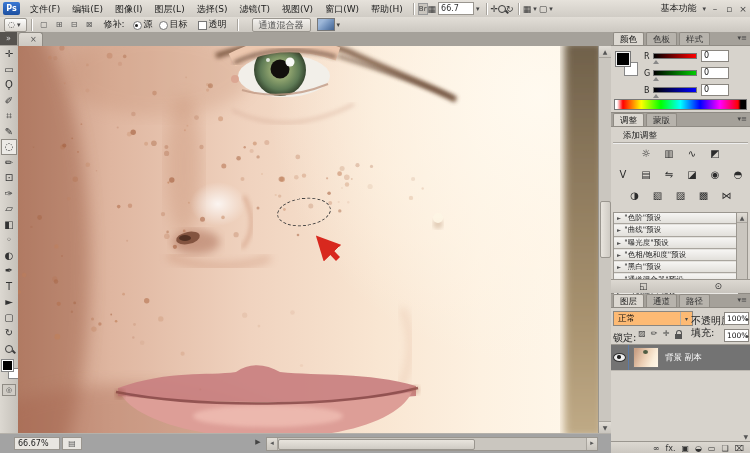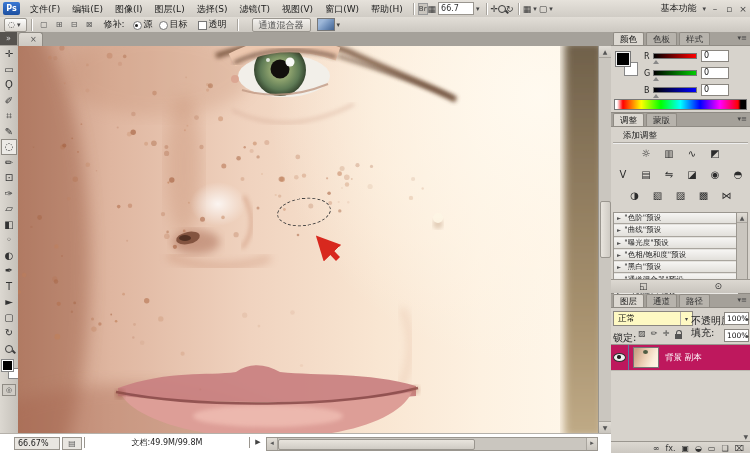--- a/index.html
+++ b/index.html
@@ -74,21 +74,21 @@
   #annotext{position:absolute;left:250px;top:218px;font-size:15px;color:#e1251b;
     white-space:nowrap;letter-spacing:.5px;}
   
   #vscroll{position:absolute;left:598px;top:46px;width:12px;height:387px;background:#cac6bf;
     border-left:1px solid #9a968f;}
   .scrbtn{height:11px;text-align:center;font-size:6px;color:#555;line-height:11px;
     border-bottom:1px solid #a9a59e;background:linear-gradient(#e2ded7,#c9c5be);}
   .scrbtn.bottom{position:absolute;bottom:0;width:100%;border-top:1px solid #a9a59e;border-bottom:none;}
   #vthumb{position:absolute;left:1px;top:155px;width:9px;height:55px;
     background:linear-gradient(90deg,#e8e4dd,#cfcbc4);border:1px solid #9a968f;border-radius:2px;}
-  #statusbar{position:absolute;left:0;top:433px;width:611px;height:20px;background:#ffffff;
+  #statusbar{position:absolute;left:0;top:433px;width:611px;height:20px;background:#a3a3a3;
     border-top:1px solid #b5b1aa;}
   .stbox{position:absolute;top:3px;height:11px;background:#e9e6e1;border:1px solid #9a968f;
     font-size:8px;line-height:11px;padding:0 3px;color:#222;}
   #stzoom{left:14px;width:38px;}
   #stmini{left:62px;width:12px;text-align:center;color:#555;}
   #stdoc{left:84px;width:158px;text-align:center;background:transparent;border-top:none;border-bottom:none;}
   #stfly{left:250px;width:10px;text-align:center;background:transparent;border:none;color:#444;font-size:7px;}
   #hscroll{position:absolute;left:266px;top:3px;width:330px;height:12px;background:#cac6bf;
     border:1px solid #9a968f;}
   .harrow{position:absolute;top:0;width:10px;height:100%;font-size:7px;color:#555;text-align:center;
@@ -131,33 +131,33 @@
     border-bottom:1px solid #a9a59e;display:flex;align-items:center;font-size:7.5px;color:#222;}
   .preset .arr{font-size:5.5px;color:#555;padding:0 3px;}
   #adjscroll{position:absolute;right:2px;top:85px;width:10px;height:79px;background:#cac6bf;
     border:1px solid #9a968f;}
   #adjscroll .scrbtn{height:9px;line-height:9px;}
   #adjbottom{position:absolute;left:0;bottom:0;width:100%;height:13px;border-top:1px solid #9a968f;
     background:linear-gradient(#dcd8d1,#c9c5be);}
   #adjbottom span{position:absolute;top:1px;font-size:9px;color:#333;}
   
   #layersbody{height:147px;}
-  #blend{position:absolute;left:2px;top:3px;width:74px;height:13px;background:#fef9c3;
+  #blend{position:absolute;left:2px;top:3px;width:74px;height:13px;background:#fdba74;
     border:1px solid #8a8680;font-size:8.5px;line-height:13px;padding-left:4px;color:#111;}
   #blend .arr{position:absolute;right:0;top:0;width:11px;height:100%;border-left:1px solid #b5b1aa;
     text-align:center;font-size:6px;color:#444;line-height:13px;}
   .llab{position:absolute;font-size:10px;color:#222;}
   .lbox{position:absolute;width:21px;height:11px;background:#fff;border:1px solid #8a8680;
     font-size:7.5px;line-height:11px;padding-left:2px;color:#111;}
   .lfly{position:absolute;font-size:6px;color:#444;}
   .lockicon{position:absolute;top:21px;width:10px;text-align:center;font-size:8px;color:#444;}
   #layerrows{position:absolute;left:0;top:36px;width:139px;height:97px;background:#d7d3cc;
     border-top:1px solid #9a968f;}
   .lrow{height:25px;display:flex;align-items:center;border-bottom:1px solid #bcb8b1;position:relative;}
-  .lrow.sel{background:#be185d;}
+  .lrow.sel{background:#737373;}
   .eyecell{width:17px;height:100%;display:flex;align-items:center;justify-content:center;
     border-right:1px solid #aaa69f;}
   .lrow.sel .eyecell{border-right:1px solid #5c7aa6;}
   .eye{width:11px;height:7px;border:1px solid #2f2f2f;border-radius:50%;position:relative;background:#eee;}
   .eye::after{content:"";position:absolute;left:3px;top:1px;width:3.5px;height:3.5px;
     border-radius:50%;background:#222;}
   .lthumb{width:24px;height:19px;margin-left:4px;border:1px solid #777;
     background:linear-gradient(115deg,#caa287 10%,#eccfb4 45%,#fbeeda 75%,#fff7e9);position:relative;}
   .lthumb::after{content:"";position:absolute;left:9px;top:2px;width:5px;height:4px;
     border-radius:50%;background:#4f5d43;}
@@ -493,21 +493,20 @@
 
   <div id="vscroll">
     <div class="scrbtn">▲</div>
     <div id="vthumb"></div>
     <div class="scrbtn bottom">▼</div>
   </div>
 
   <div id="statusbar">
     <span class="stbox" id="stzoom">66.67%</span>
     <span class="stbox" id="stmini">▤</span>
-    <span class="stbox" id="stdoc">文档:49.9M/99.8M</span>
     <span class="stbox" id="stfly">▶</span>
     <span id="hscroll">
       <span class="harrow" style="left:0;border-right:1px solid #a9a59e;">◂</span>
       <span id="hthumb"></span>
       <span class="harrow" style="right:0;border-left:1px solid #a9a59e;">▸</span>
     </span>
   </div>
 
   <div id="dock">
 

